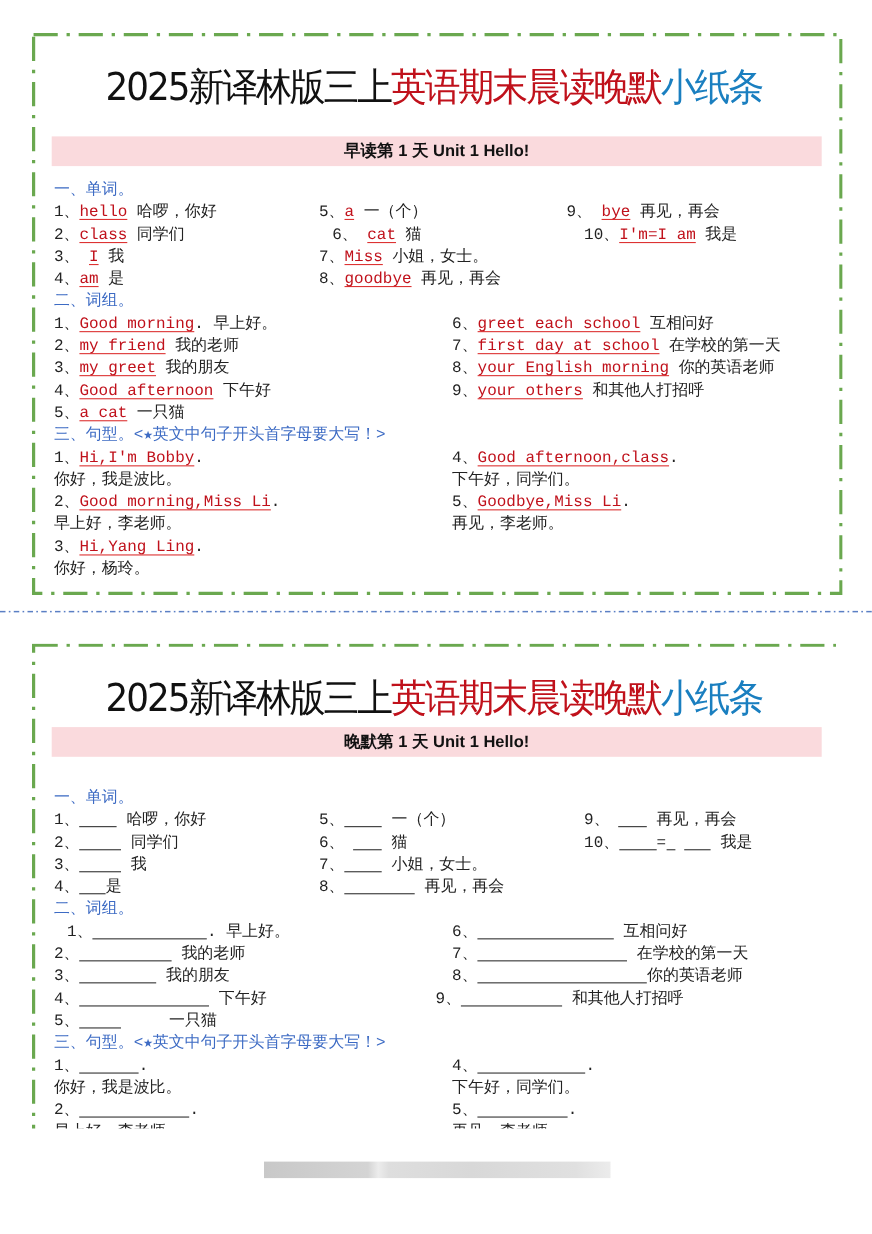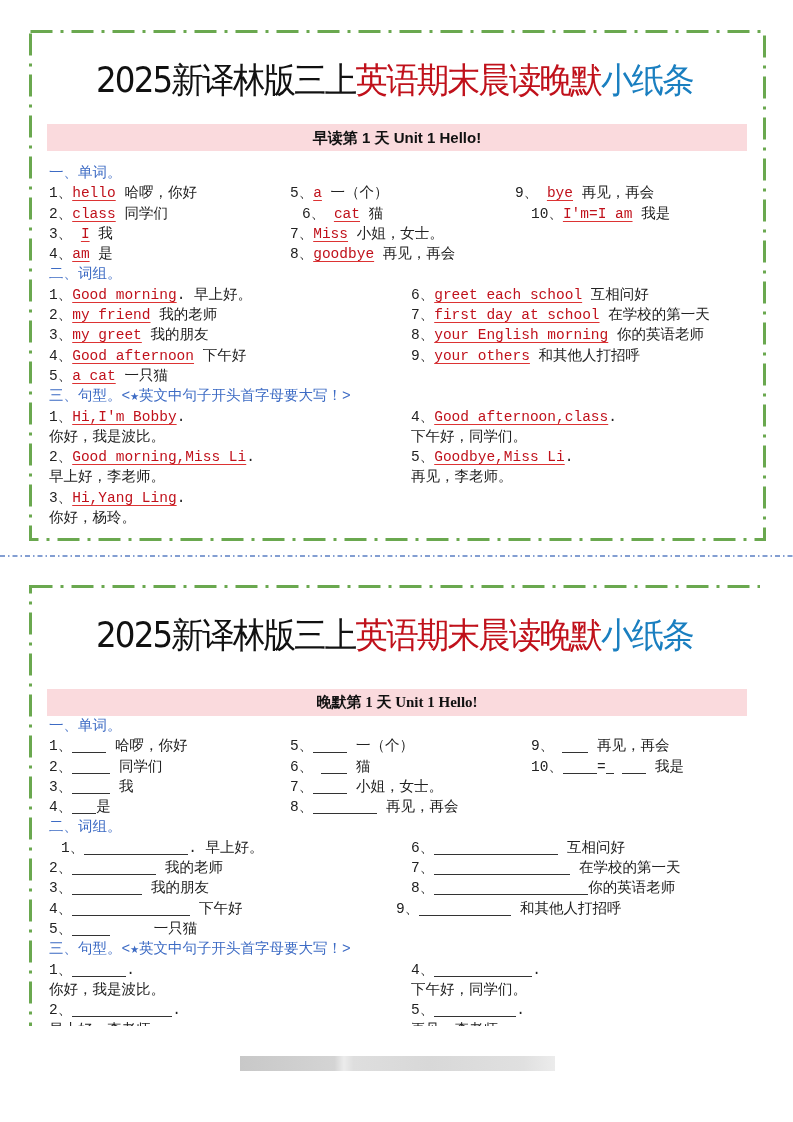--- a/index.html
+++ b/index.html
@@ -22,21 +22,21 @@
   .title .t-black { color: #111; }
   .title .t-red { color: #c0111b; }
   .title .t-blue { color: #1a7fc0; }
 
   .banner {
     position: absolute; left: 18px; width: 700px; height: 27px; background: #fadadd;
     text-align: center; font-size: 15px; line-height: 27px; color: #111; font-weight: bold;
     font-family: "Liberation Sans", sans-serif;
   }
   .card1 .banner { top: 94px; }
-  .card2 .banner { top: 104px; font-family: Liberation Serif, serif; }
+  .card2 .banner { top: 76px; }
 
   .content { position: absolute; left: 20px; right: 10px; font-family: "Liberation Sans", sans-serif; font-size: 14.5px; }
   .card1 .content { top: 133px; }
   .card2 .content { top: 131px; }
   .row { position: relative; height: 20.3px; line-height: 20px; white-space: nowrap; font-family: Liberation Mono, monospace; }
   .sec { color: #3d6bc4; }
   .col { position: absolute; top: 0; white-space: nowrap; }
   .ans { color: #c0111b; text-decoration: underline; text-decoration-color: #d33; text-underline-offset: 3px; }
   .blank { display: inline-block; border-bottom: 1px solid #333; height: 16px; vertical-align: -3px; }
   .cn { color: #222; }

